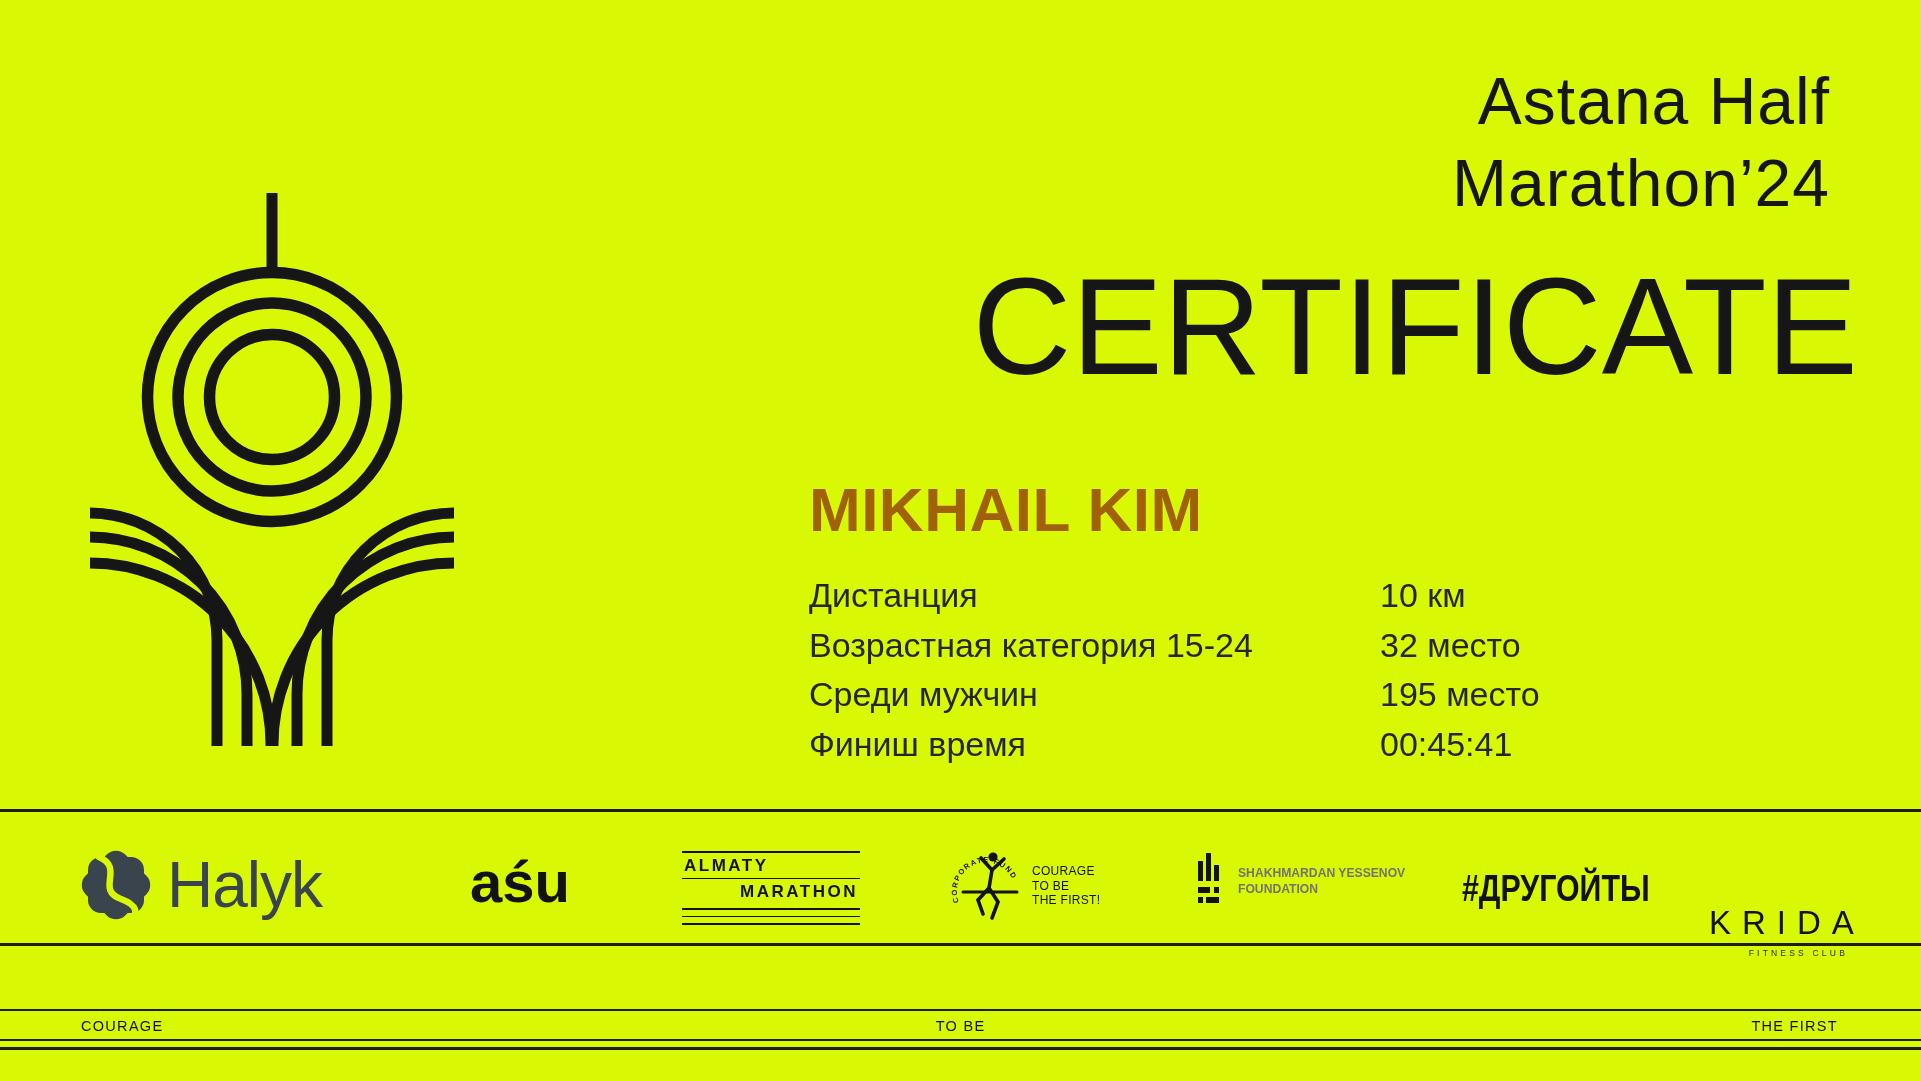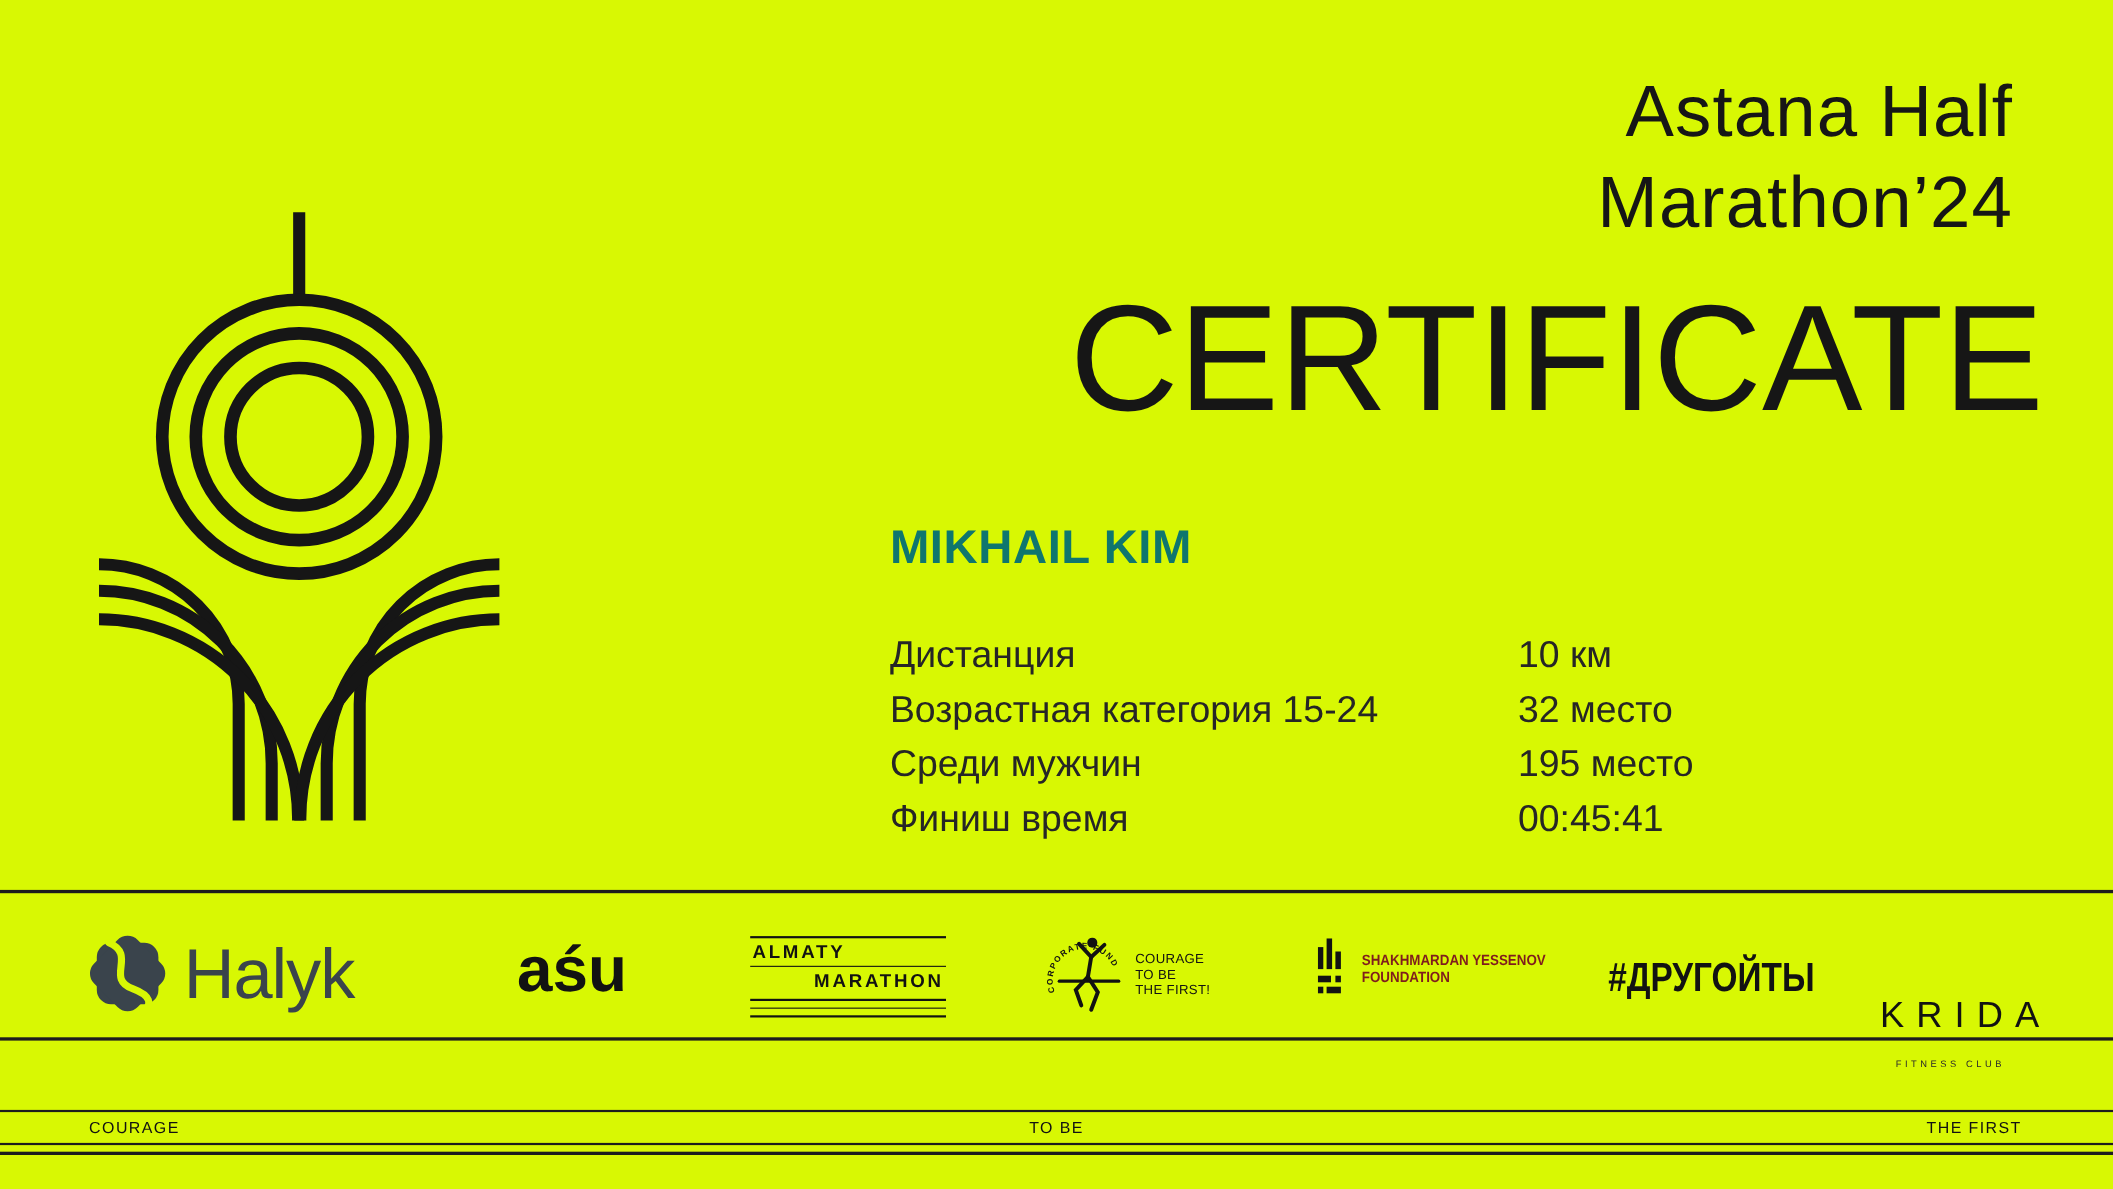--- a/index.html
+++ b/index.html
@@ -17,52 +17,52 @@
     font-size:66px;line-height:82px;font-weight:400;letter-spacing:1px;color:#161616;
   }
   .cert-title{
     position:absolute;top:258px;right:63px;text-align:right;
     font-size:137px;line-height:1;font-weight:500;letter-spacing:0;color:#161616;
   }
 
   
   .runner-name{
     position:absolute;left:809px;top:474px;
-    font-size:43px;font-weight:700;letter-spacing:0.5px;color:#0f766e;
+    font-size:62px;font-weight:700;letter-spacing:0.5px;color:#a16207;
   }
   .results{position:absolute;left:809px;top:576px;width:940px;}
   .results .row{display:flex;height:49.5px;align-items:flex-start;}
   .results .lbl{width:571px;font-size:34px;color:#262626;}
   .results .val{font-size:34px;color:#262626;}
 
   
   .halyk{position:absolute;left:75px;top:843px;height:84px;display:flex;align-items:center;gap:10px;}
   .halyk-word{font-size:64px;font-weight:400;letter-spacing:-1px;color:#3A444C;}
   .asu{position:absolute;left:470px;top:848px;font-size:58px;font-weight:700;color:#121212;}
 
   .almaty{position:absolute;left:682px;top:851px;width:178px;color:#121212;}
   .almaty .ln{height:1.6px;background:#121212;}
   .almaty .t1{font-size:17px;font-weight:700;letter-spacing:2.5px;padding:3px 0 2px 2px;}
   .almaty .t2{font-size:17px;font-weight:700;letter-spacing:2.5px;text-align:right;padding:3px 2px 6px 0;}
   .almaty .gap{height:6px;}
 
   .cfund{position:absolute;left:948px;top:840px;display:flex;align-items:center;}
   .cfund-text{font-size:12px;line-height:14.8px;font-weight:500;color:#121212;letter-spacing:0.3px;}
 
-  .yessenov{position:absolute;left:1198px;top:853px;display:flex;align-items:center;gap:14px;color:#7f1d1d;}
+  .yessenov{position:absolute;left:1198px;top:853px;display:flex;align-items:center;gap:14px;color:#737373;}
   .yessenov-text{font-size:13.5px;line-height:16.5px;font-weight:700;transform:scaleX(0.9);transform-origin:left center;white-space:nowrap;}
 
   .drugoity{
     position:absolute;left:1462px;top:868px;
     font-size:37px;font-weight:800;letter-spacing:0;color:#121212;
     transform:scaleX(0.82);transform-origin:left center;white-space:nowrap;
   }
   .krida{position:absolute;left:1698px;top:864px;width:150px;text-align:center;color:#121212;}
   .krida-word{font-size:33px;font-weight:300;letter-spacing:11px;margin-left:11px;margin-top:40px;}
-  .krida-sub{font-size:8.5px;letter-spacing:3.2px;margin-top:20px;color:#2a2a2a;}
+  .krida-sub{font-size:8.5px;letter-spacing:3.2px;margin-top:6px;color:#2a2a2a;text-align:right;}
 
   
   .foot-text{position:absolute;top:1018px;font-size:14.5px;font-weight:500;letter-spacing:1.3px;color:#121212;}
   .foot-left{left:81px;}
   .foot-center{left:0;width:100%;text-align:center;}
   .foot-right{right:83px;}
 </style>
 </head>
 <body>
 

